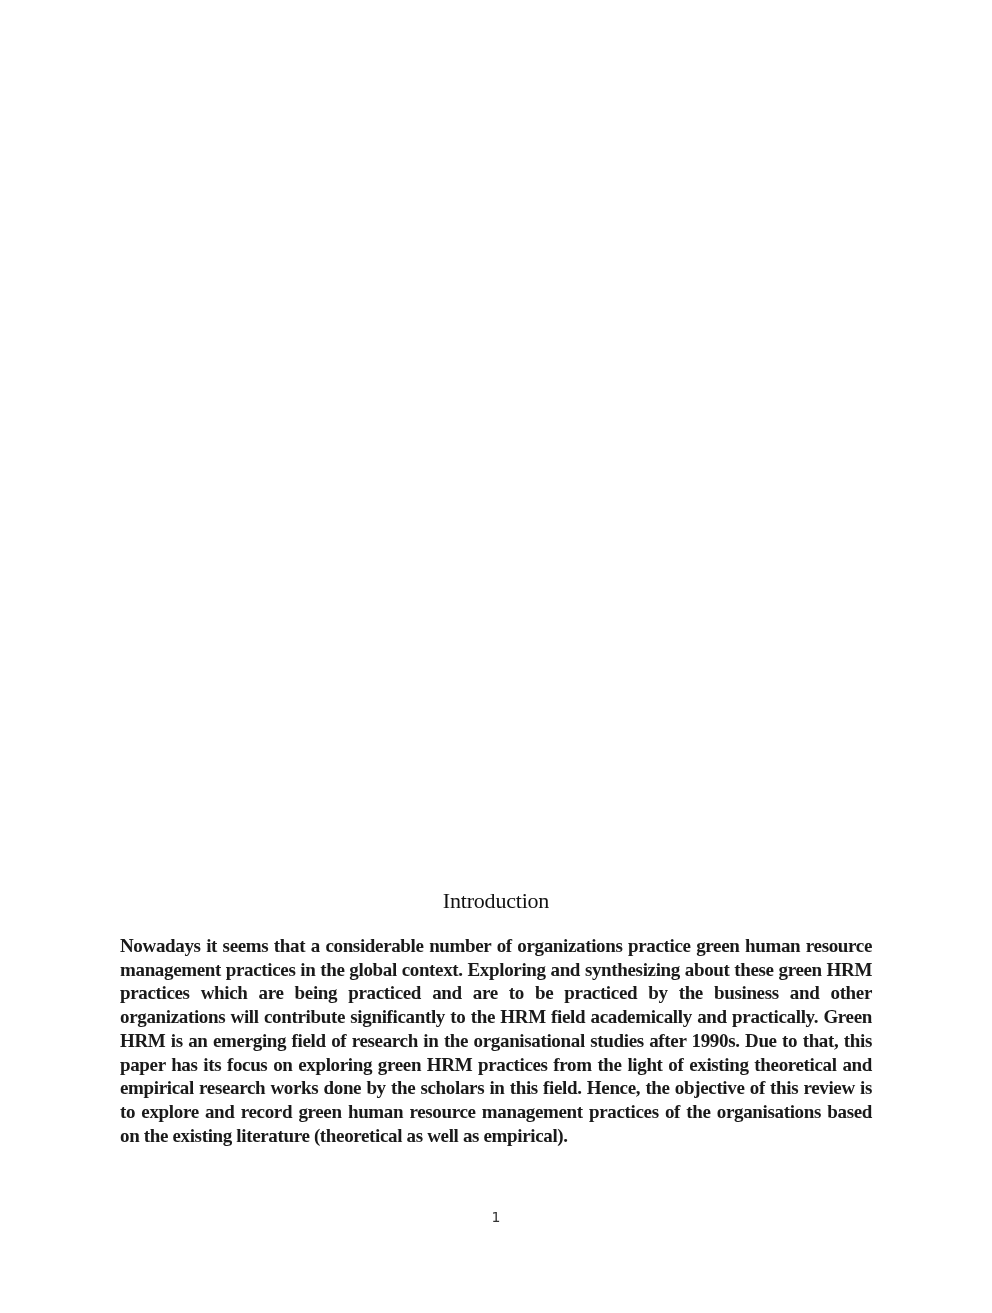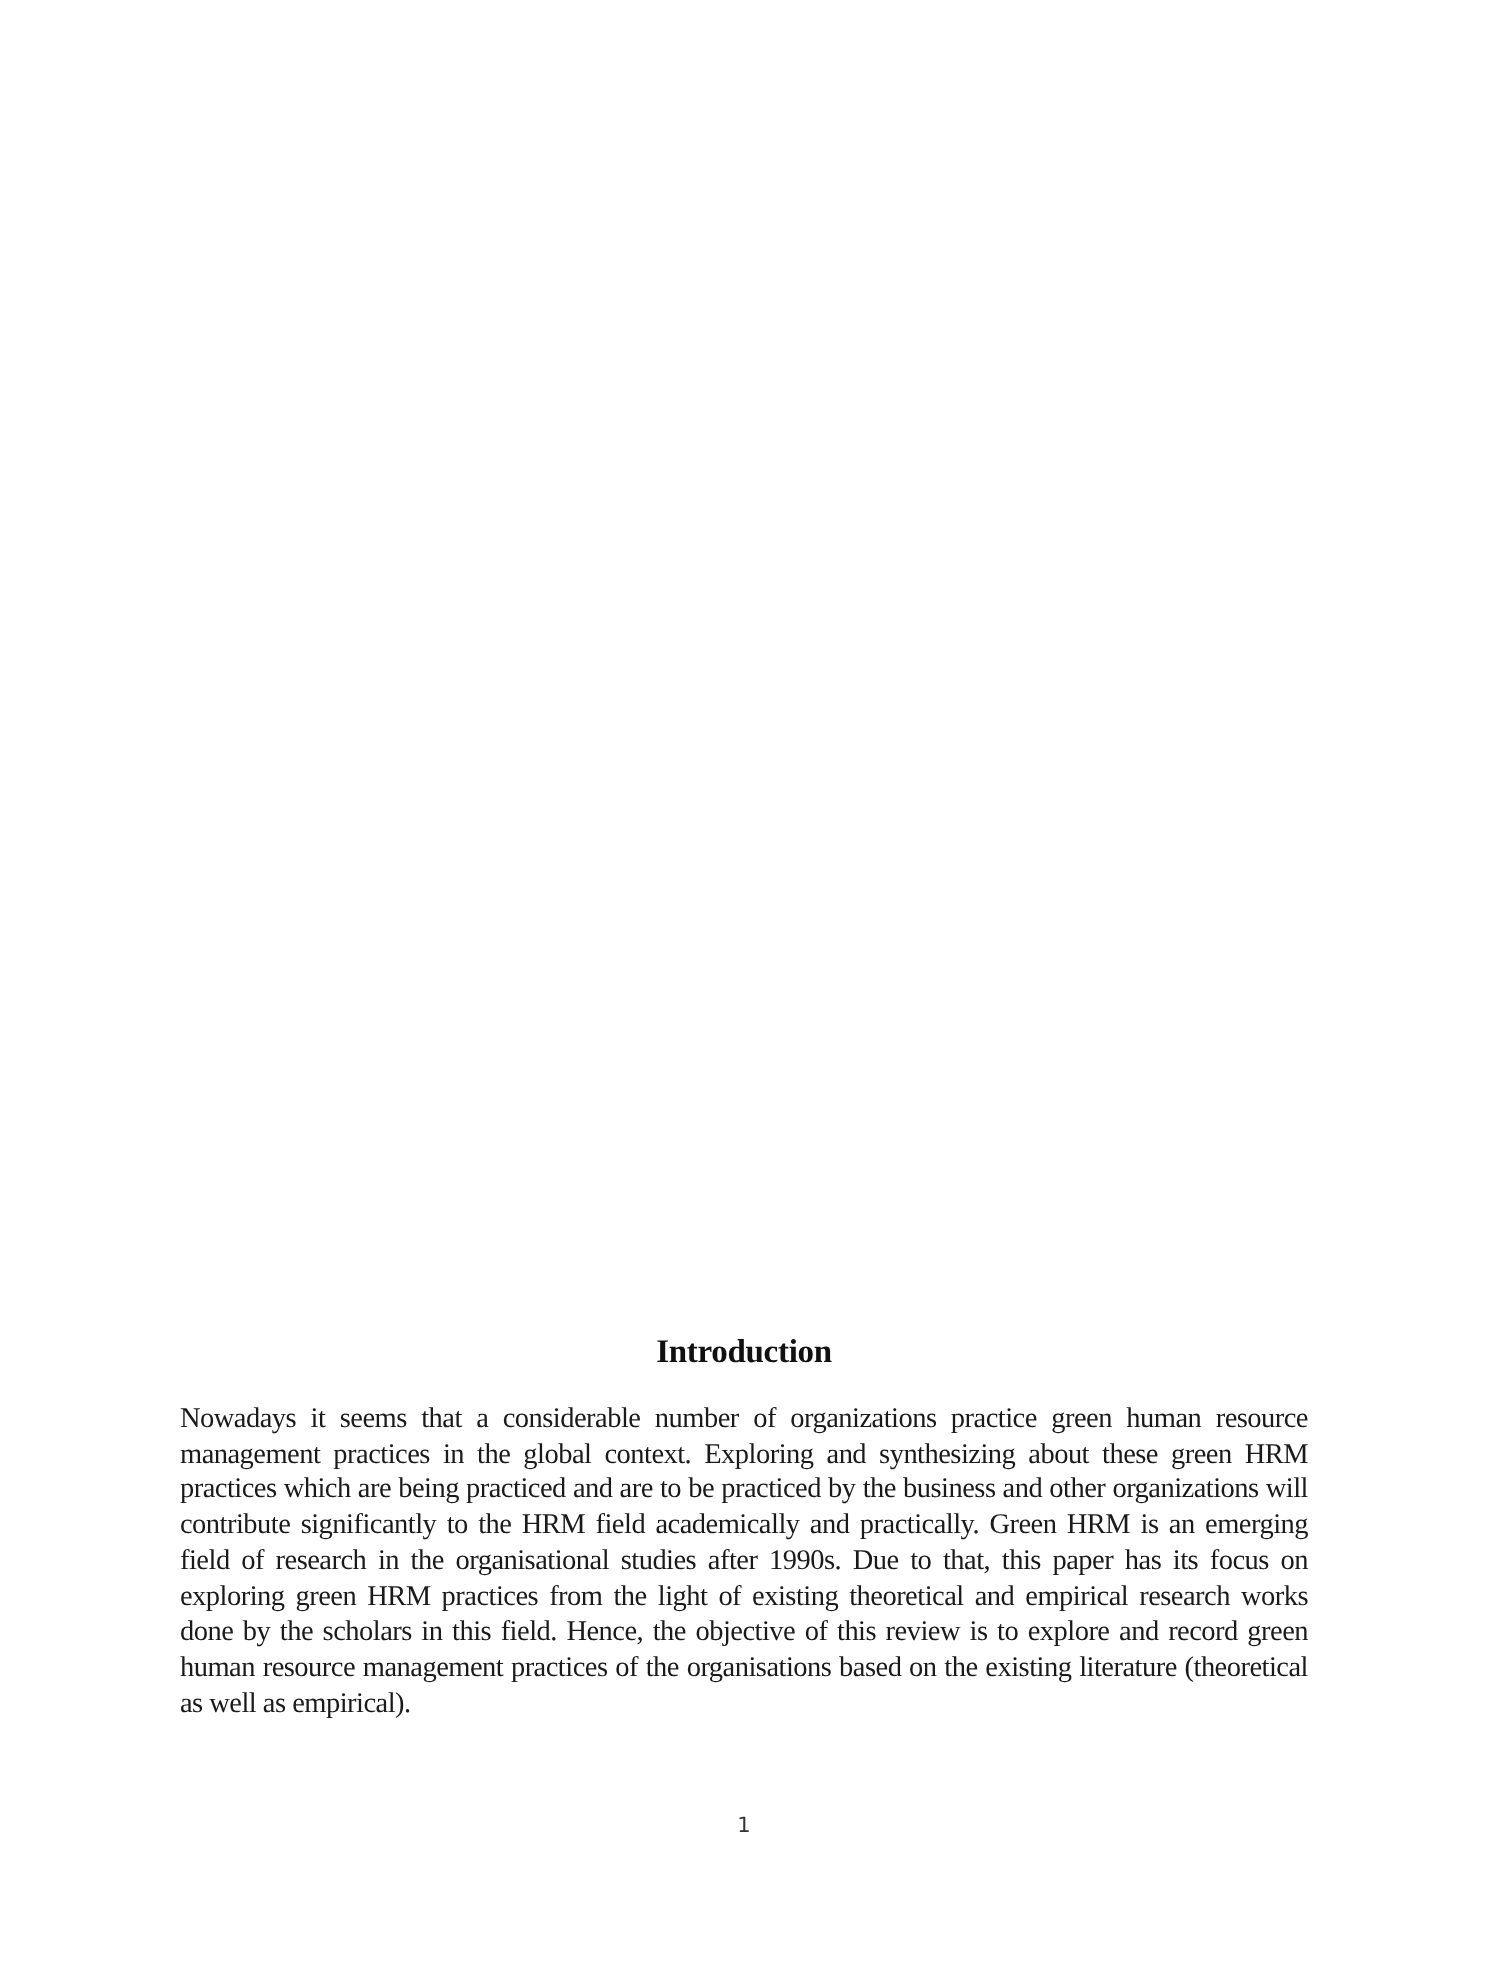--- a/index.html
+++ b/index.html
@@ -21,39 +21,40 @@
       width: 992px;
       height: 1313px;
       background: #ffffff;
     }
     .section-heading {
       position: absolute;
       left: 0;
       width: 992px;
       top: 886px;
       text-align: center;
-      font-weight: bold;
+      font-weight: normal;
       font-size: 22px;
       line-height: 30px;
       margin: 0;
       color: #111111;
       letter-spacing: -0.2px;
     }
     .body-paragraph {
       position: absolute;
       left: 120px;
       top: 934px;
       width: 752px;
       margin: 0;
       font-size: 19px;
       line-height: 23.7px;
       text-align: justify;
       color: #1a1a1a;
       letter-spacing: -0.35px;
       word-spacing: 0px;
+      font-weight: bold;
     }
     .page-number {
       position: absolute;
       left: 0;
       width: 992px;
       top: 1208px;
       text-align: center;
       font-family: "DejaVu Sans", "Liberation Sans", sans-serif;
       font-size: 14px;
       line-height: 18px;

